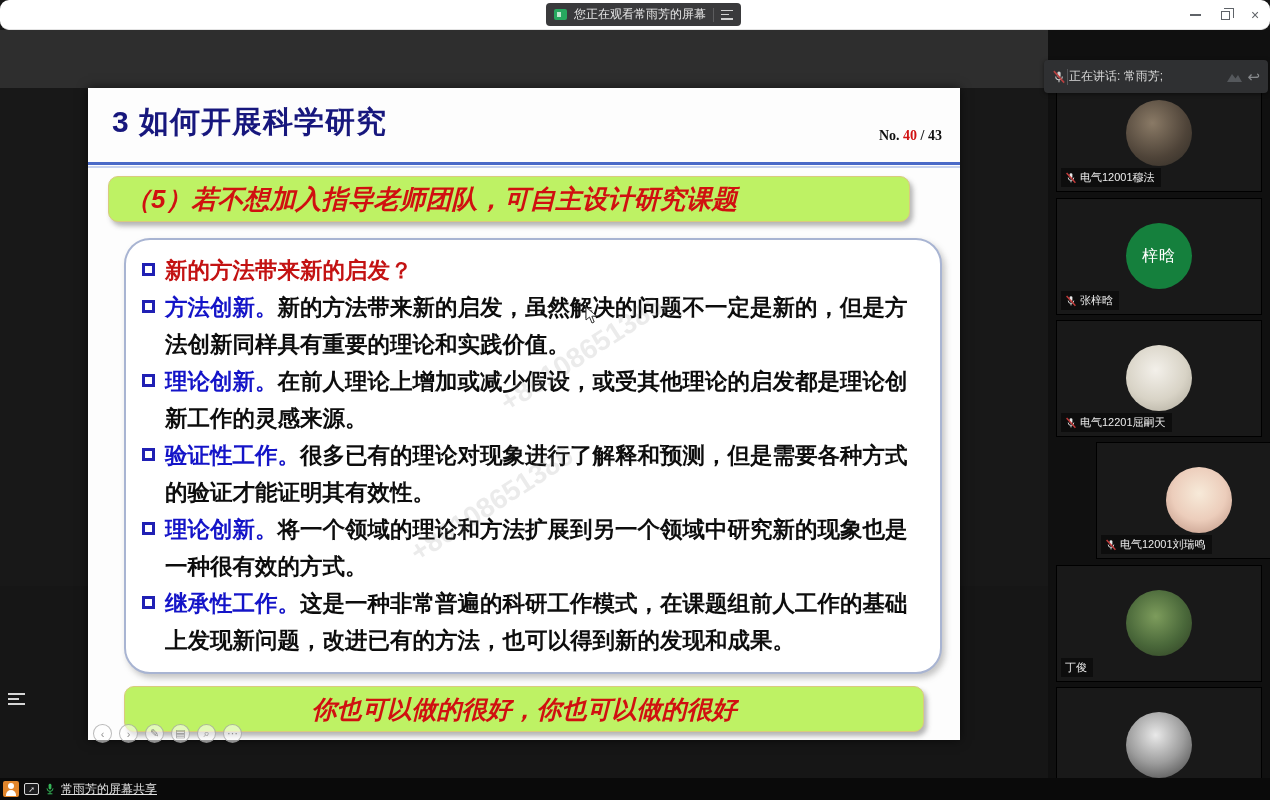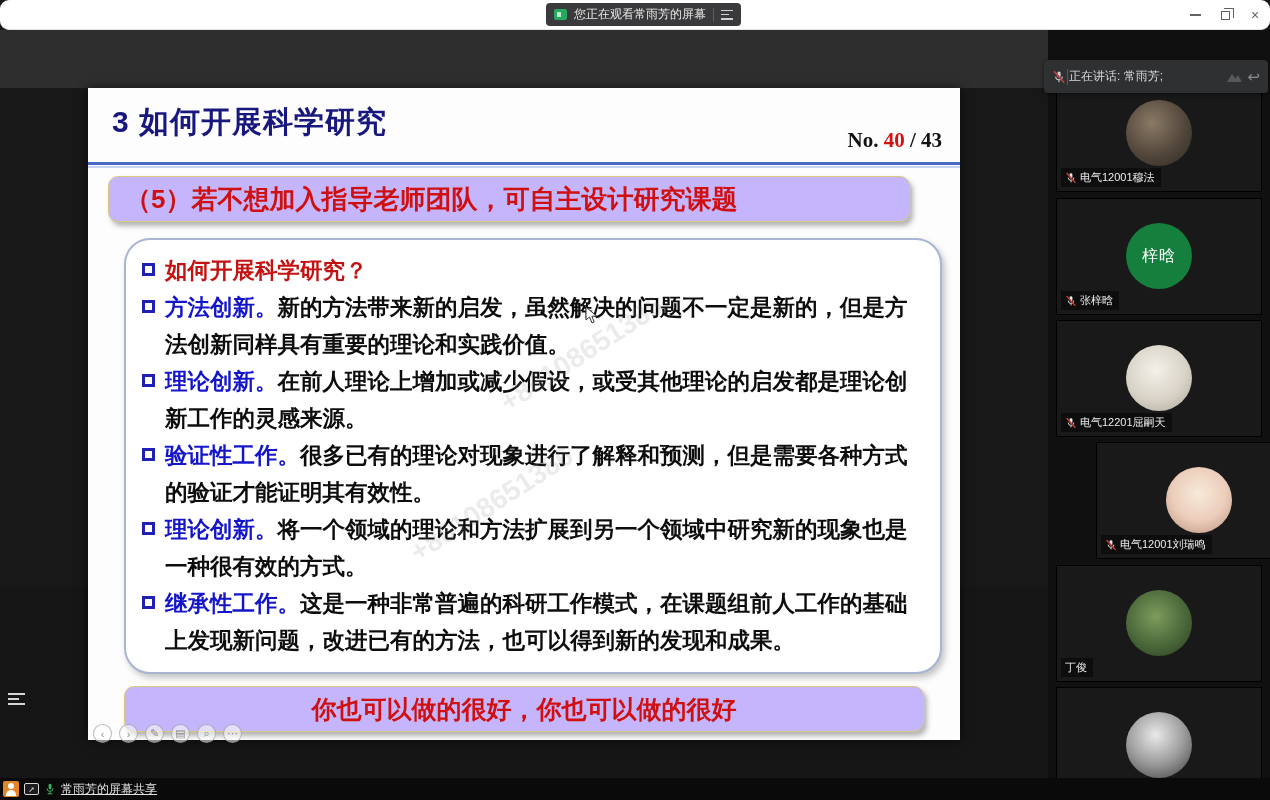--- a/index.html
+++ b/index.html
@@ -29,28 +29,28 @@
           border:1.4px solid #5f6368; border-bottom:none; border-left:none; }
 
   
   #share-region { left:0; top:30px; width:1048px; height:556px; background:#181818; }
   #gray-band { left:0; top:0; width:1048px; height:58px; background:#2e2e2e; }
 
   
   #slide { left:88px; top:58px; width:872px; height:652px; background:#fdfdfd;
            box-shadow:0 0 10px rgba(0,0,0,.6); }
   #slide-heading { left:24px; top:14px; font-size:30px; font-weight:bold; color:#17177d; letter-spacing:1px; }
-  #page-no { right:18px; top:40px; font-family:"Liberation Serif", serif; font-weight:bold; font-size:21px; color:#111; }
+  #page-no { right:18px; top:40px; font-family:"Liberation Serif", serif; font-weight:bold; font-size:14px; color:#111; }
   #page-no .cur { color:#d11212; }
   #rule-a { left:0; top:74px; width:872px; height:3px; background:#4a6ac8; }
   #rule-b { left:0; top:78px; width:872px; height:2px; background:#c6d2ef; }
 
-  .yellow-banner { background:#c4b5fd; border:1px solid #d9ca7e; border-radius:10px;
+  .yellow-banner { background:#bef264; border:1px solid #d9ca7e; border-radius:10px;
                    box-shadow:3px 4px 5px rgba(90,90,90,.45);
-                   color:#d01010; font-weight:bold; display:flex; align-items:center; }
+                   color:#d01010; font-weight:bold; display:flex; align-items:center;font-style:italic; }
   #banner-top { left:20px; top:88px; width:802px; height:46px; font-size:26px; padding-left:16px; }
   #banner-bottom { left:36px; top:598px; width:800px; height:46px; font-size:25px; justify-content:center; }
 
   #content-box { left:36px; top:150px; width:818px; height:436px; background:#fff;
                  border:2px solid #a8b4d2; border-radius:26px;
                  box-shadow:3px 4px 6px rgba(110,110,110,.4); padding:12px 16px 0 14px; }
   .row { display:flex; align-items:flex-start; }
   .sq { flex:0 0 13px; width:13px; height:13px; border:3px solid #2020b4; margin:11px 10px 0 2px; }
   .btxt { font-size:22.5px; font-weight:bold; line-height:37px; color:#0d0d0d; }
   .kw { color:#1414c8; }
@@ -143,21 +143,21 @@
     <div id="rule-a" class="abs"></div>
     <div id="rule-b" class="abs"></div>
 
     <div id="banner-top" class="abs yellow-banner">
       <span>（5）若不想加入指导老师团队，可自主设计研究课题</span>
     </div>
 
     <div id="content-box" class="abs">
       <div class="row">
         <span class="sq"></span>
-        <div class="btxt qred">如何开展科学研究？</div>
+        <div class="btxt qred">新的方法带来新的启发？</div>
       </div>
       <div class="row">
         <span class="sq"></span>
         <div class="btxt"><span class="kw">方法创新。</span><span>新的方法带来新的启发，虽然解决的问题不一定是新的，但是方法创新同样具有重要的理论和实践价值。</span></div>
       </div>
       <div class="row">
         <span class="sq"></span>
         <div class="btxt"><span class="kw">理论创新。</span><span>在前人理论上增加或减少假设，或受其他理论的启发都是理论创新工作的灵感来源。</span></div>
       </div>
       <div class="row">

